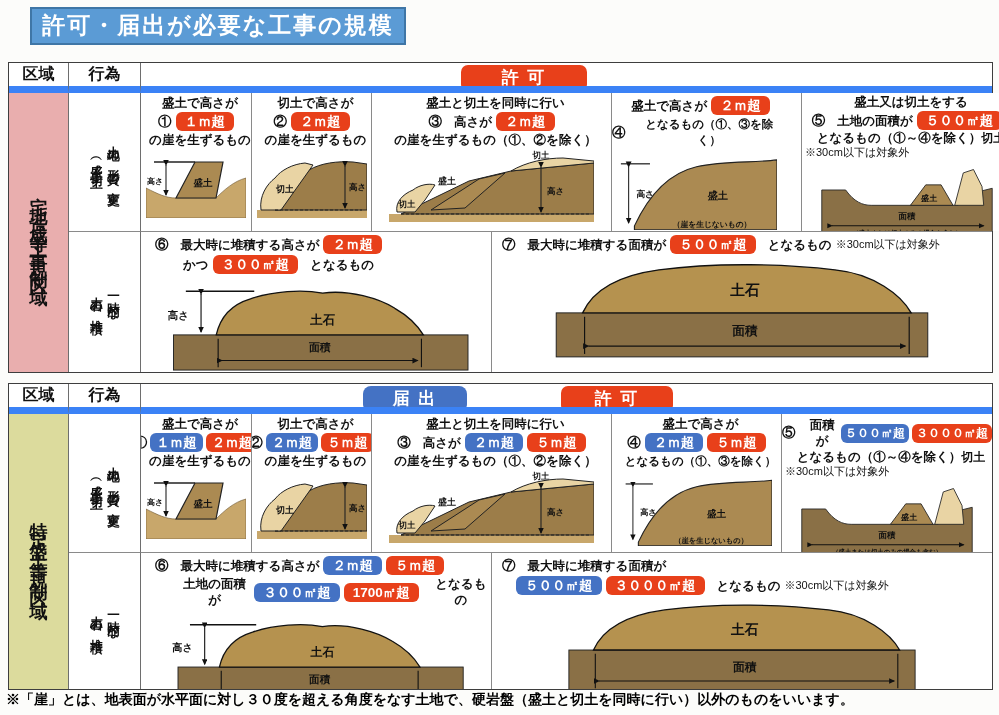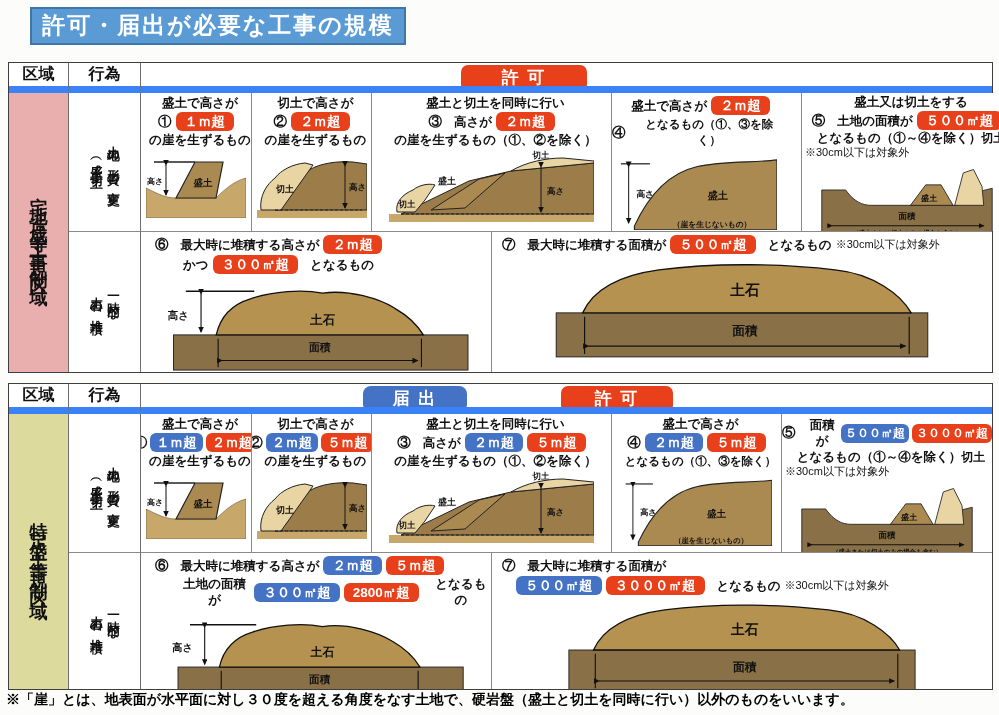--- a/index.html
+++ b/index.html
@@ -335,21 +335,21 @@
     <div class="cell tcell bT" style="left:132px;top:168px;width:350px;height:137px;">
       <div class="bl left">
           <span class="num">⑥</span>
         <span class="tl">最大時に堆積する高さが</span>
         <span class="badge blue">２ｍ超</span>
         <span class="badge red">５ｍ超</span>
         </div>
       <div class="bl left" style="padding-left:30px">
           <span class="tl">土地の面積が</span>
         <span class="badge blue">３００㎡超</span>
-        <span class="badge red">2800㎡超</span>
+        <span class="badge red">1700㎡超</span>
         <span class="tl">となるもの</span>
         </div>
       <svg class="dg" width="310" height="92" viewBox="0 0 330 100">
         <rect x="15" y="62" width="310" height="37" fill="#8a7046" stroke="#222" stroke-width="1"></rect>
         <path d="M60,62 C64,44 76,30 96,24 C120,16 150,14 172,18 C200,14 232,24 248,34 C262,42 272,52 278,62 Z" fill="#b5924f" stroke="#111" stroke-width="1.4"></path>
         <text x="172" y="50" font-size="13" text-anchor="middle">土石</text>
         <line x1="28" y1="16" x2="100" y2="16" stroke="#111" stroke-width="1.5"></line>
         <line x1="44" y1="19" x2="44" y2="59" stroke="#111" stroke-width="1.2" marker-start="url(#ah)" marker-end="url(#ah)"></line>
         <text x="20" y="45" font-size="11" text-anchor="middle">高さ</text>
         <line x1="62" y1="66" x2="62" y2="96" stroke="#111" stroke-width="1.2"></line>

